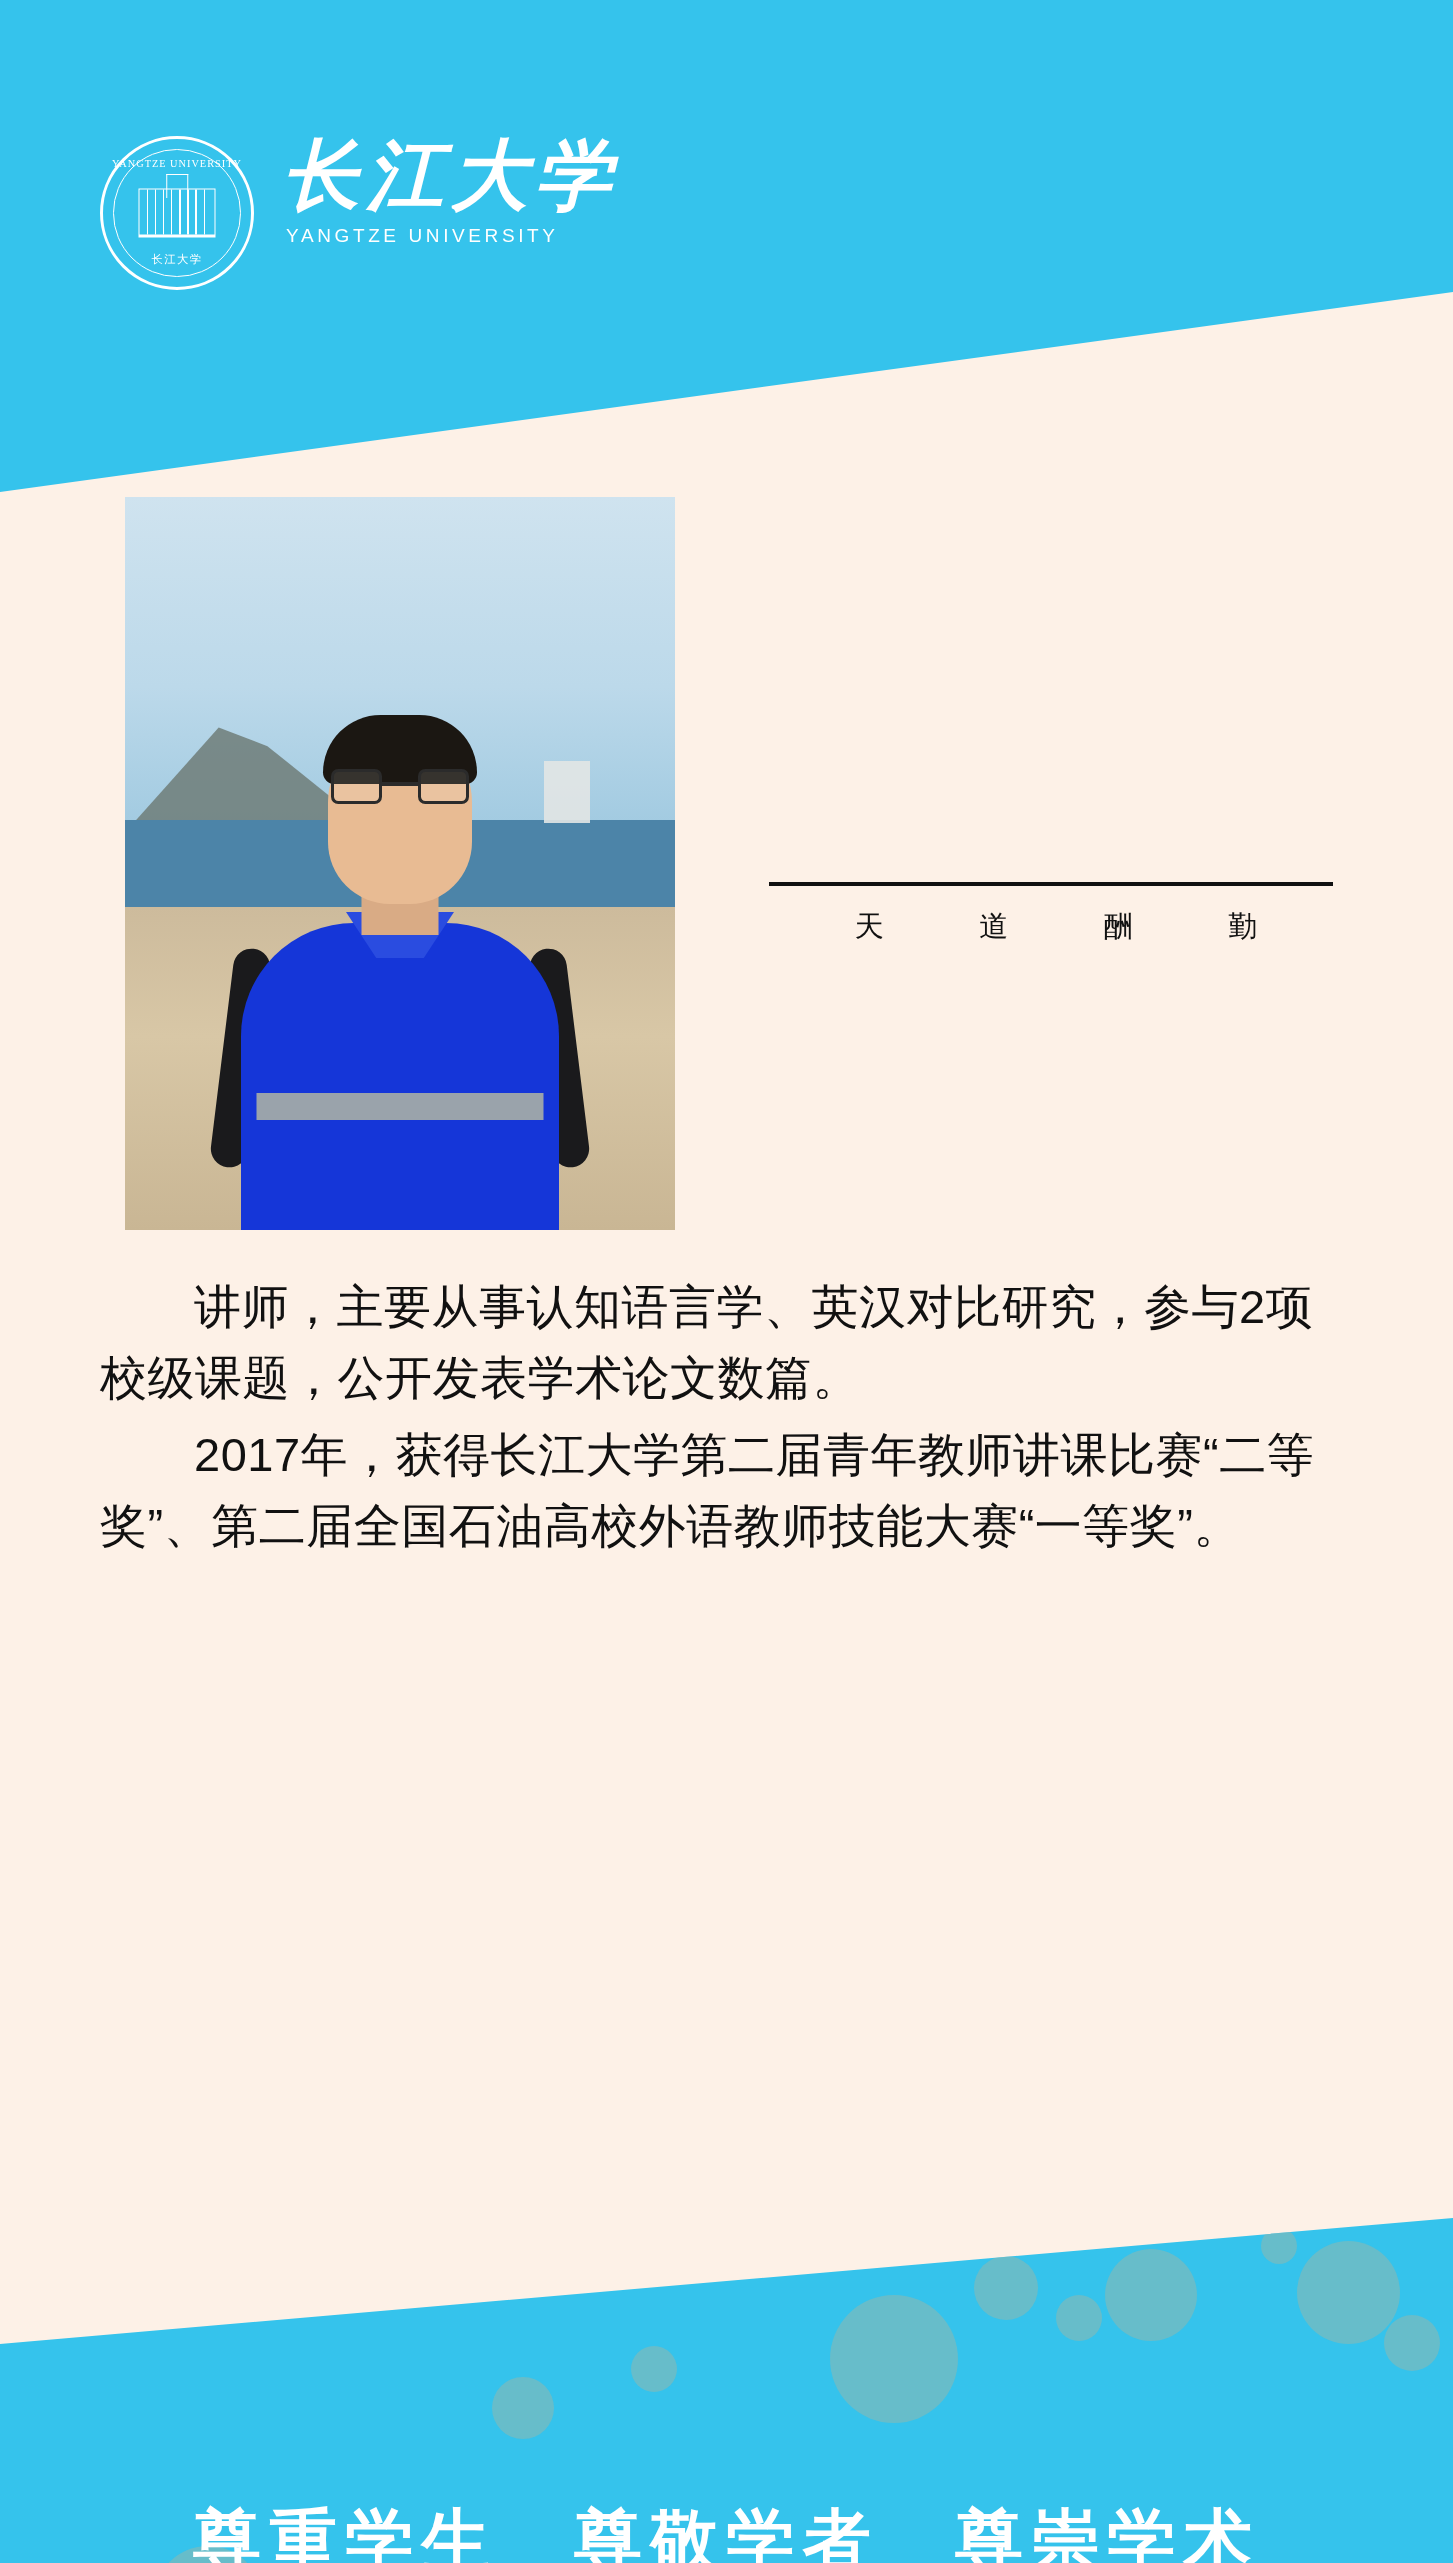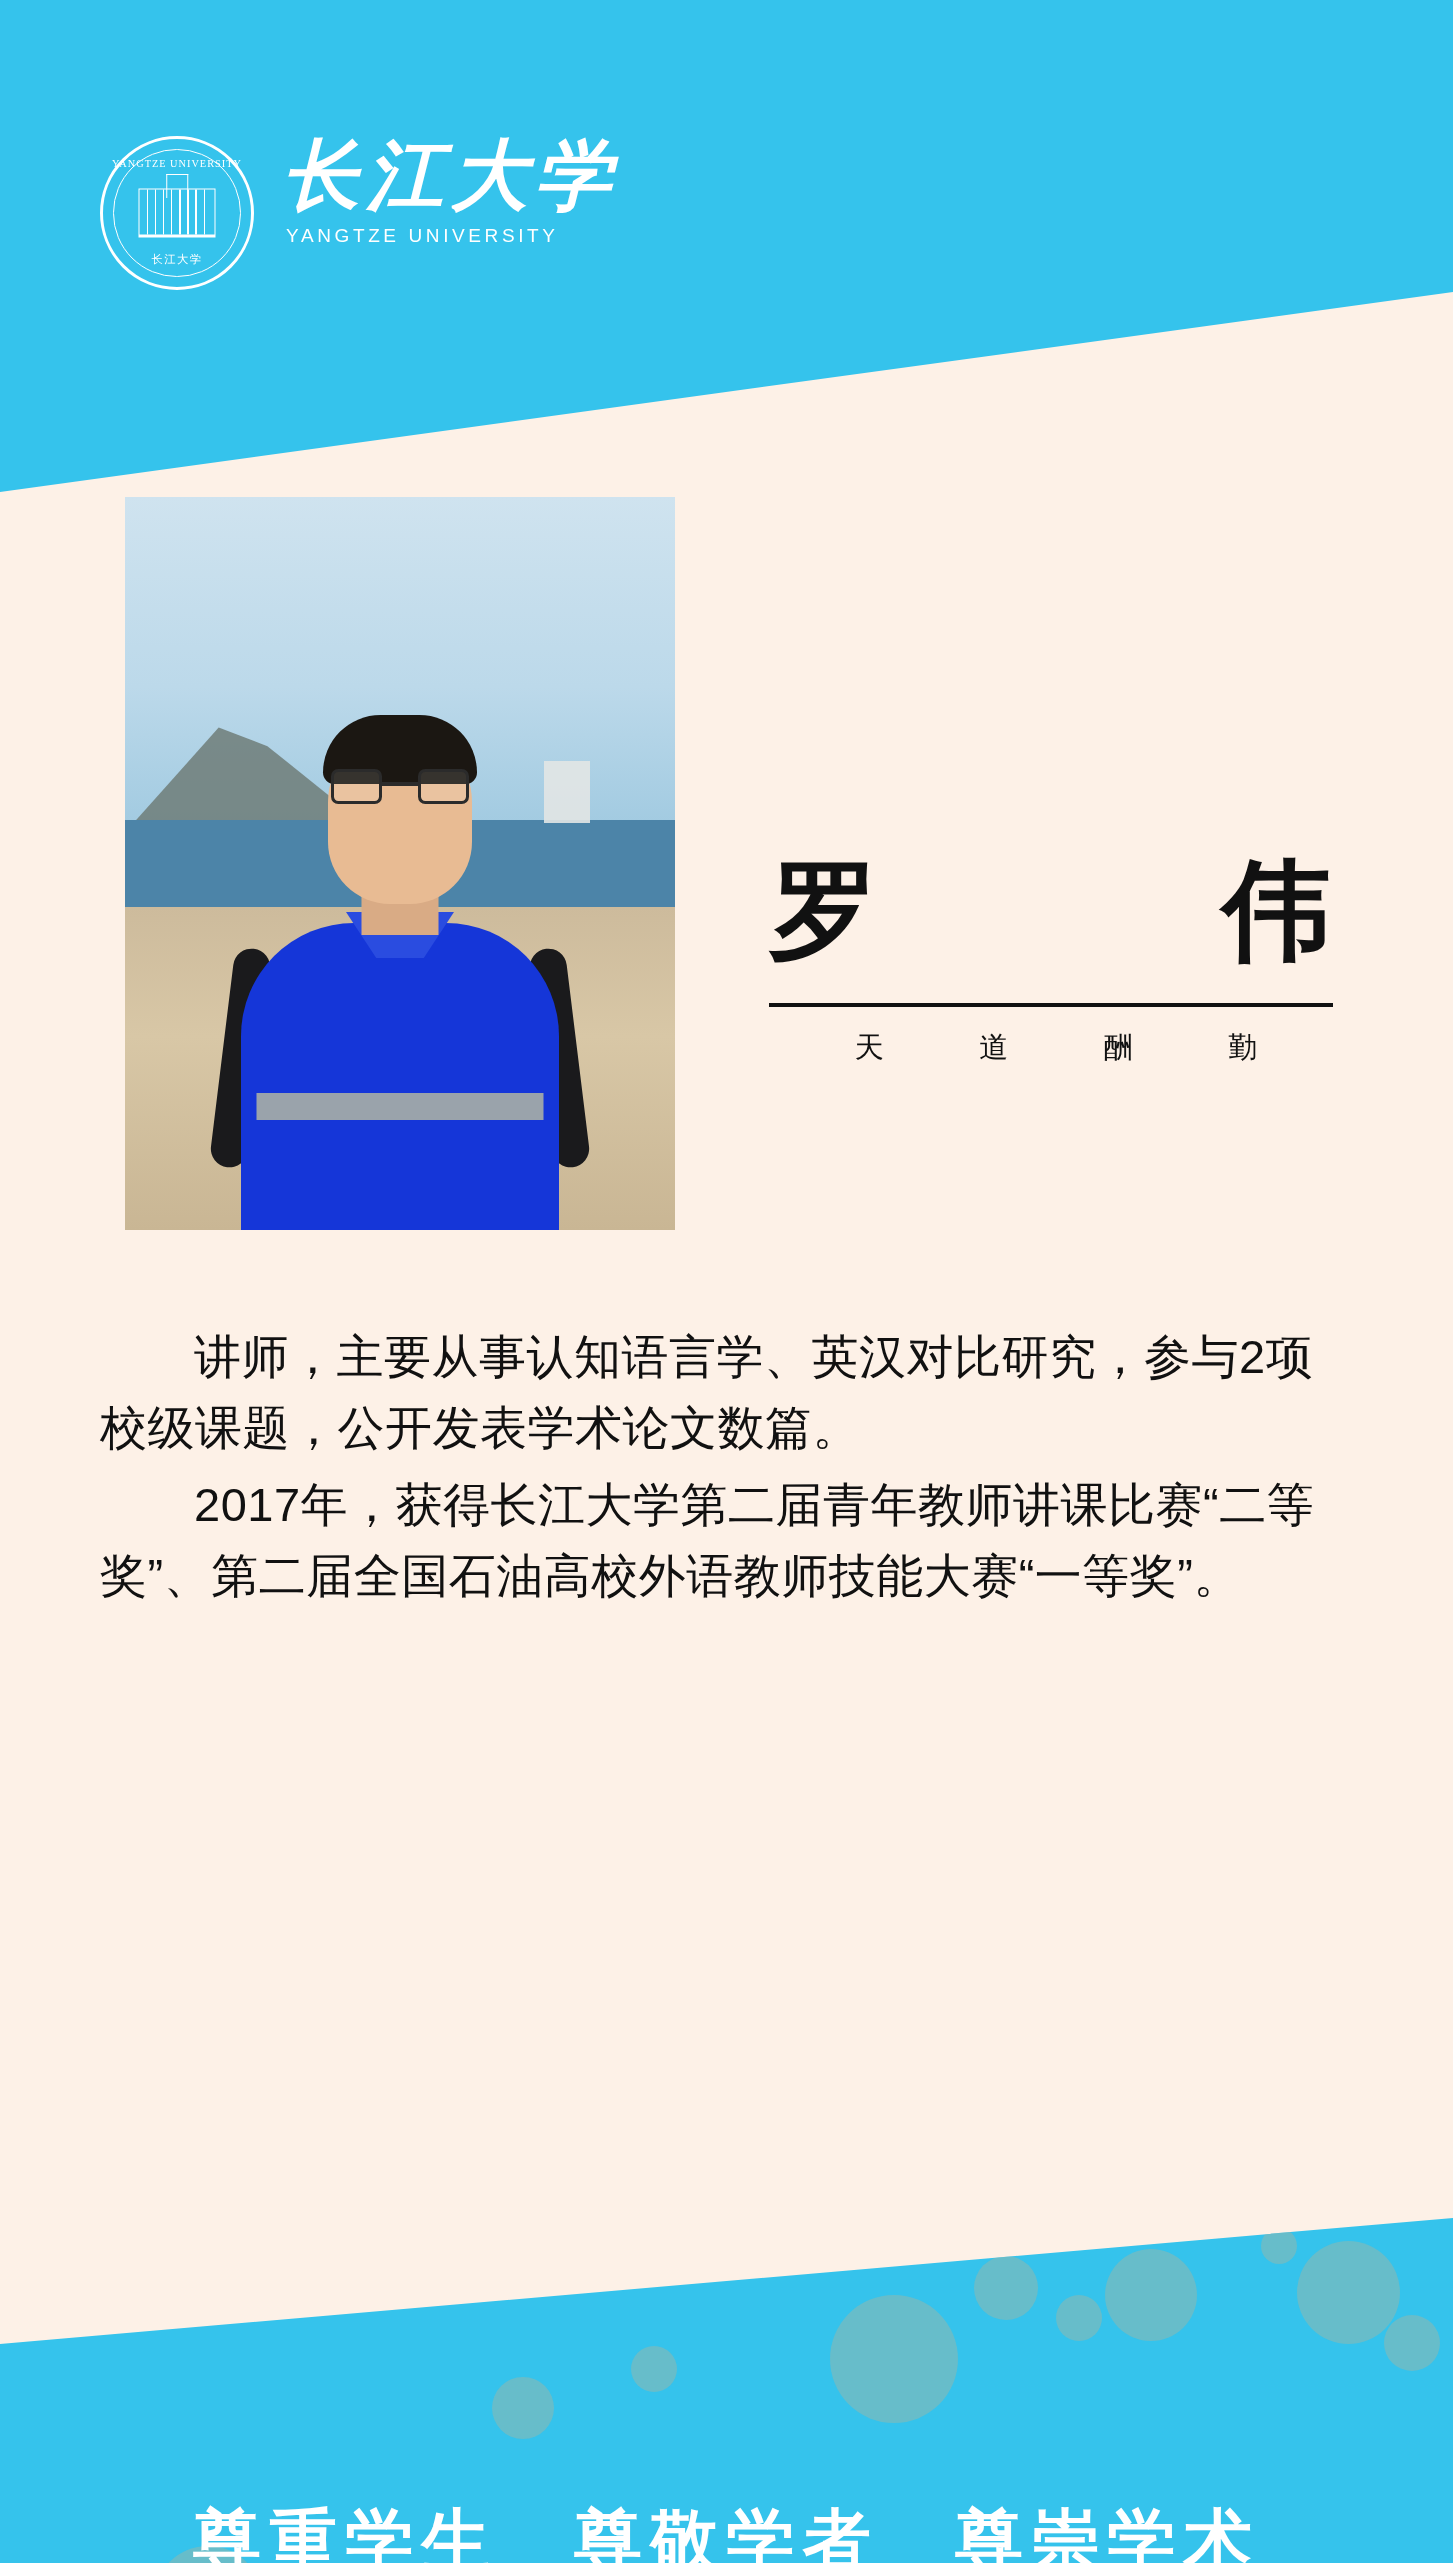--- a/index.html
+++ b/index.html
@@ -298,21 +298,21 @@
     text-align: center;
     margin-top: 21px;
     padding-left: 27px;
     white-space: pre;
   }
 
   
   .bio {
     position: absolute;
     left: 100px;
-    top: 1321px;
+    top: 1271px;
     width: 1256px;
     z-index: 4;
   }
   .bio p {
     margin: 0 0 5.1px 0;
     font-family: "Liberation Sans", sans-serif;
     font-size: 47px;
     line-height: 1.52;
     color: #111111;
     text-indent: 94px;
@@ -385,21 +385,20 @@
   <div class="head"></div>
   <div class="hair"></div>
   <div class="glasses">
     <div class="lens l"></div>
     <div class="bridge"></div>
     <div class="lens r"></div>
   </div>
 </div>
 
 <div class="name-block">
-  <div class="name">罗　　伟</div>
   <div class="rule"></div>
   <div class="motto">天  道  酬  勤</div>
 </div>
 
 <div class="bio">
   <p>讲师，主要从事认知语言学、英汉对比研究，参与2项校级课题，公开发表学术论文数篇。</p>
   <p>2017年，获得长江大学第二届青年教师讲课比赛“二等奖”、第二届全国石油高校外语教师技能大赛“一等奖”。</p>
 </div>
 
 <div class="bottom-band">

